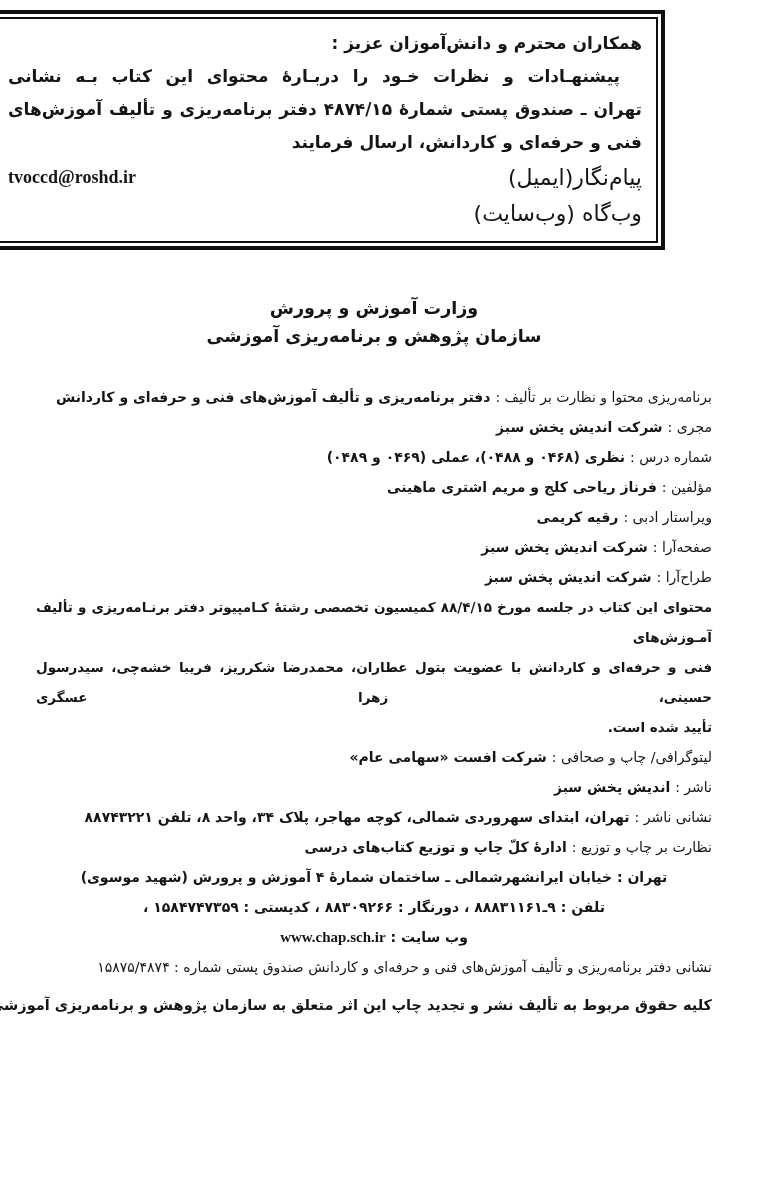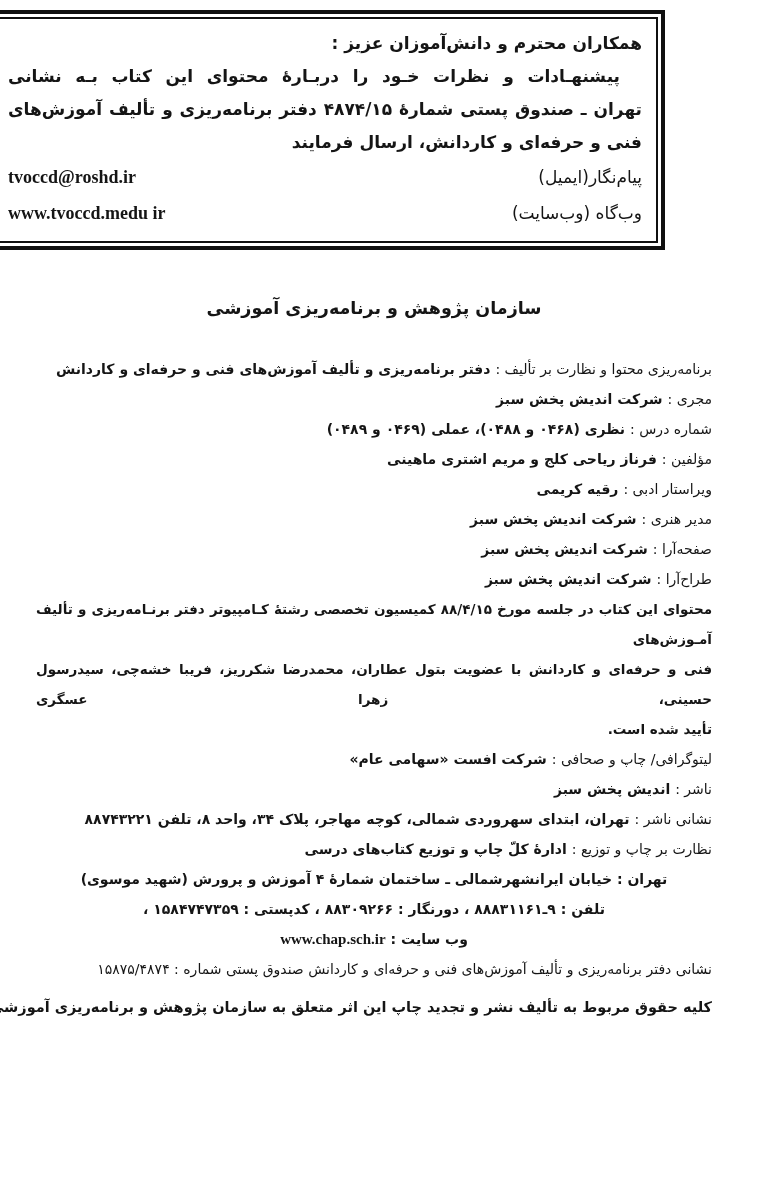--- a/index.html
+++ b/index.html
@@ -19,21 +19,21 @@
     border: 4px solid #101010; padding: 3px;
   }
   .fbox-inner {
     border: 2px solid #101010;
     padding: 8px 14px 10px 14px;
   }
   .fbox-line { font-size: 17px; font-weight: bold; line-height: 33px; text-align: right; white-space: nowrap; }
   .fbox-line.justify { text-align: justify; text-align-last: justify; white-space: normal; }
   .fbox-line.indent { text-indent: 22px; }
   .contact-row { display: flex; align-items: center; height: 36px; }
-  .contact-label { flex: 0 0 34%; font-size: 17px; white-space: nowrap; }
+  .contact-label { flex: 0 0 34%; font-size: 22px; white-space: nowrap; }
   .contact-value {
     flex: 1; text-align: left; direction: ltr;
     font-family: "Liberation Serif", serif; font-weight: bold; font-size: 18px;
   }
 
   
   .header { margin-top: 44px; text-align: center; }
   .header div { font-size: 17.5px; font-weight: bold; line-height: 28px; }
 
   
@@ -70,26 +70,26 @@
       <div class="fbox-line">همکاران محترم و دانش‌آموزان عزیز :</div>
       <div class="fbox-line justify indent">پیشنهـادات و نظرات خـود را دربـارهٔ محتوای این کتاب بـه نشانی</div>
       <div class="fbox-line justify">تهران ـ صندوق پستی شمارهٔ ۴۸۷۴/۱۵ دفتر برنامه‌ریزی و تألیف آموزش‌های</div>
       <div class="fbox-line">فنی و حرفه‌ای و کاردانش، ارسال فرمایند</div>
       <div class="contact-row">
         <span class="contact-label">پیام‌نگار(ایمیل)</span>
         <span class="contact-value">tvoccd@roshd.ir</span>
       </div>
       <div class="contact-row">
         <span class="contact-label">وب‌گاه (وب‌سایت)</span>
-        <span class="contact-value">www.tvoccd.medu ir</span>
       </div>
     </div>
   </div>
 
   <div class="header">
+    <div>وزارت آموزش و پرورش</div>
     <div>سازمان پژوهش و برنامه‌ریزی آموزشی</div>
   </div>
 
   <div class="details">
 
     <div class="row">
       <span class="lbl">برنامه‌ریزی محتوا و نظارت بر تألیف :</span><b class="val">دفتر برنامه‌ریزی و تألیف آموزش‌های فنی و حرفه‌ای و کاردانش</b>
     </div>
 
 
@@ -103,23 +103,20 @@
 
     <div class="row">
       <span class="lbl">مؤلفین :</span><b class="val">فرناز ریاحی کلج و مریم اشتری ماهینی</b>
     </div>
 
 
     <div class="row">
       <span class="lbl">ویراستار ادبی :</span><b class="val">رقیه کریمی</b>
     </div>
 
-    <div class="row">
-      <span class="lbl">مدیر هنری :</span><b class="val">شرکت اندیش پخش سبز</b>
-    </div>
 
     <div class="row">
       <span class="lbl">صفحه‌آرا :</span><b class="val">شرکت اندیش پخش سبز</b>
     </div>
 
     <div class="row">
       <span class="lbl">طراح‌آرا :</span><b class="val">شرکت اندیش پخش سبز</b>
     </div>
 
     <div class="committee justify">محتوای این کتاب در جلسه مورخ ۸۸/۴/۱۵ کمیسیون تخصصی رشتهٔ کـامپیوتر دفتر برنـامه‌ریزی و تألیف آمـوزش‌های</div>

